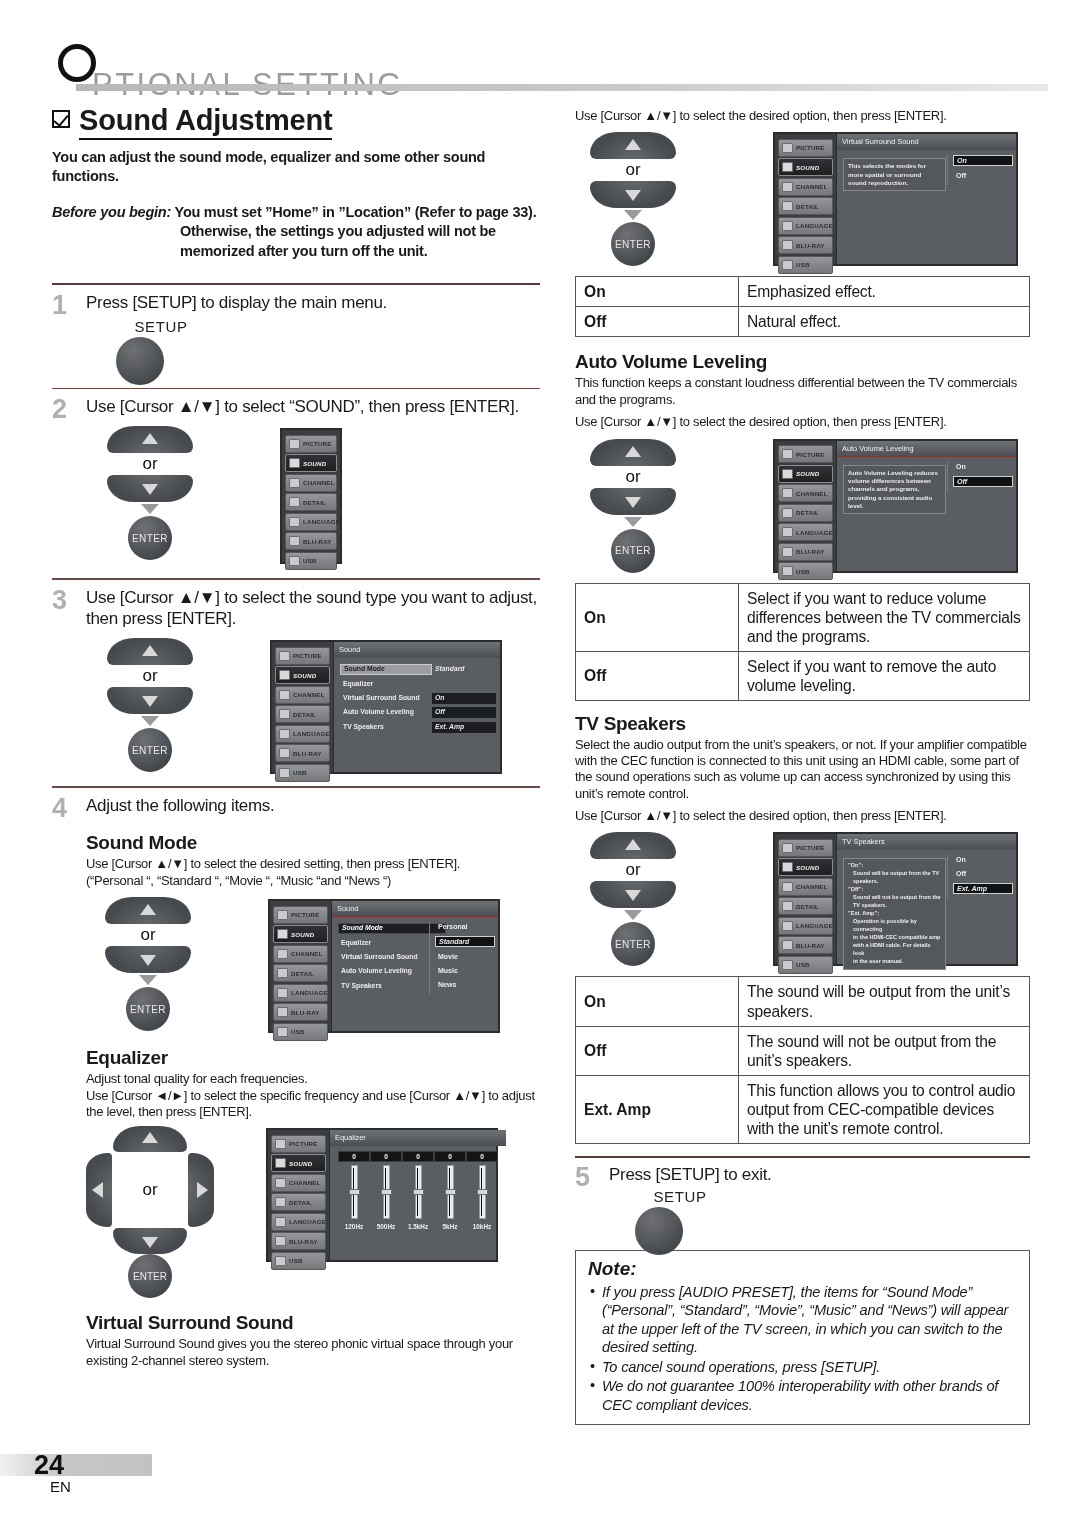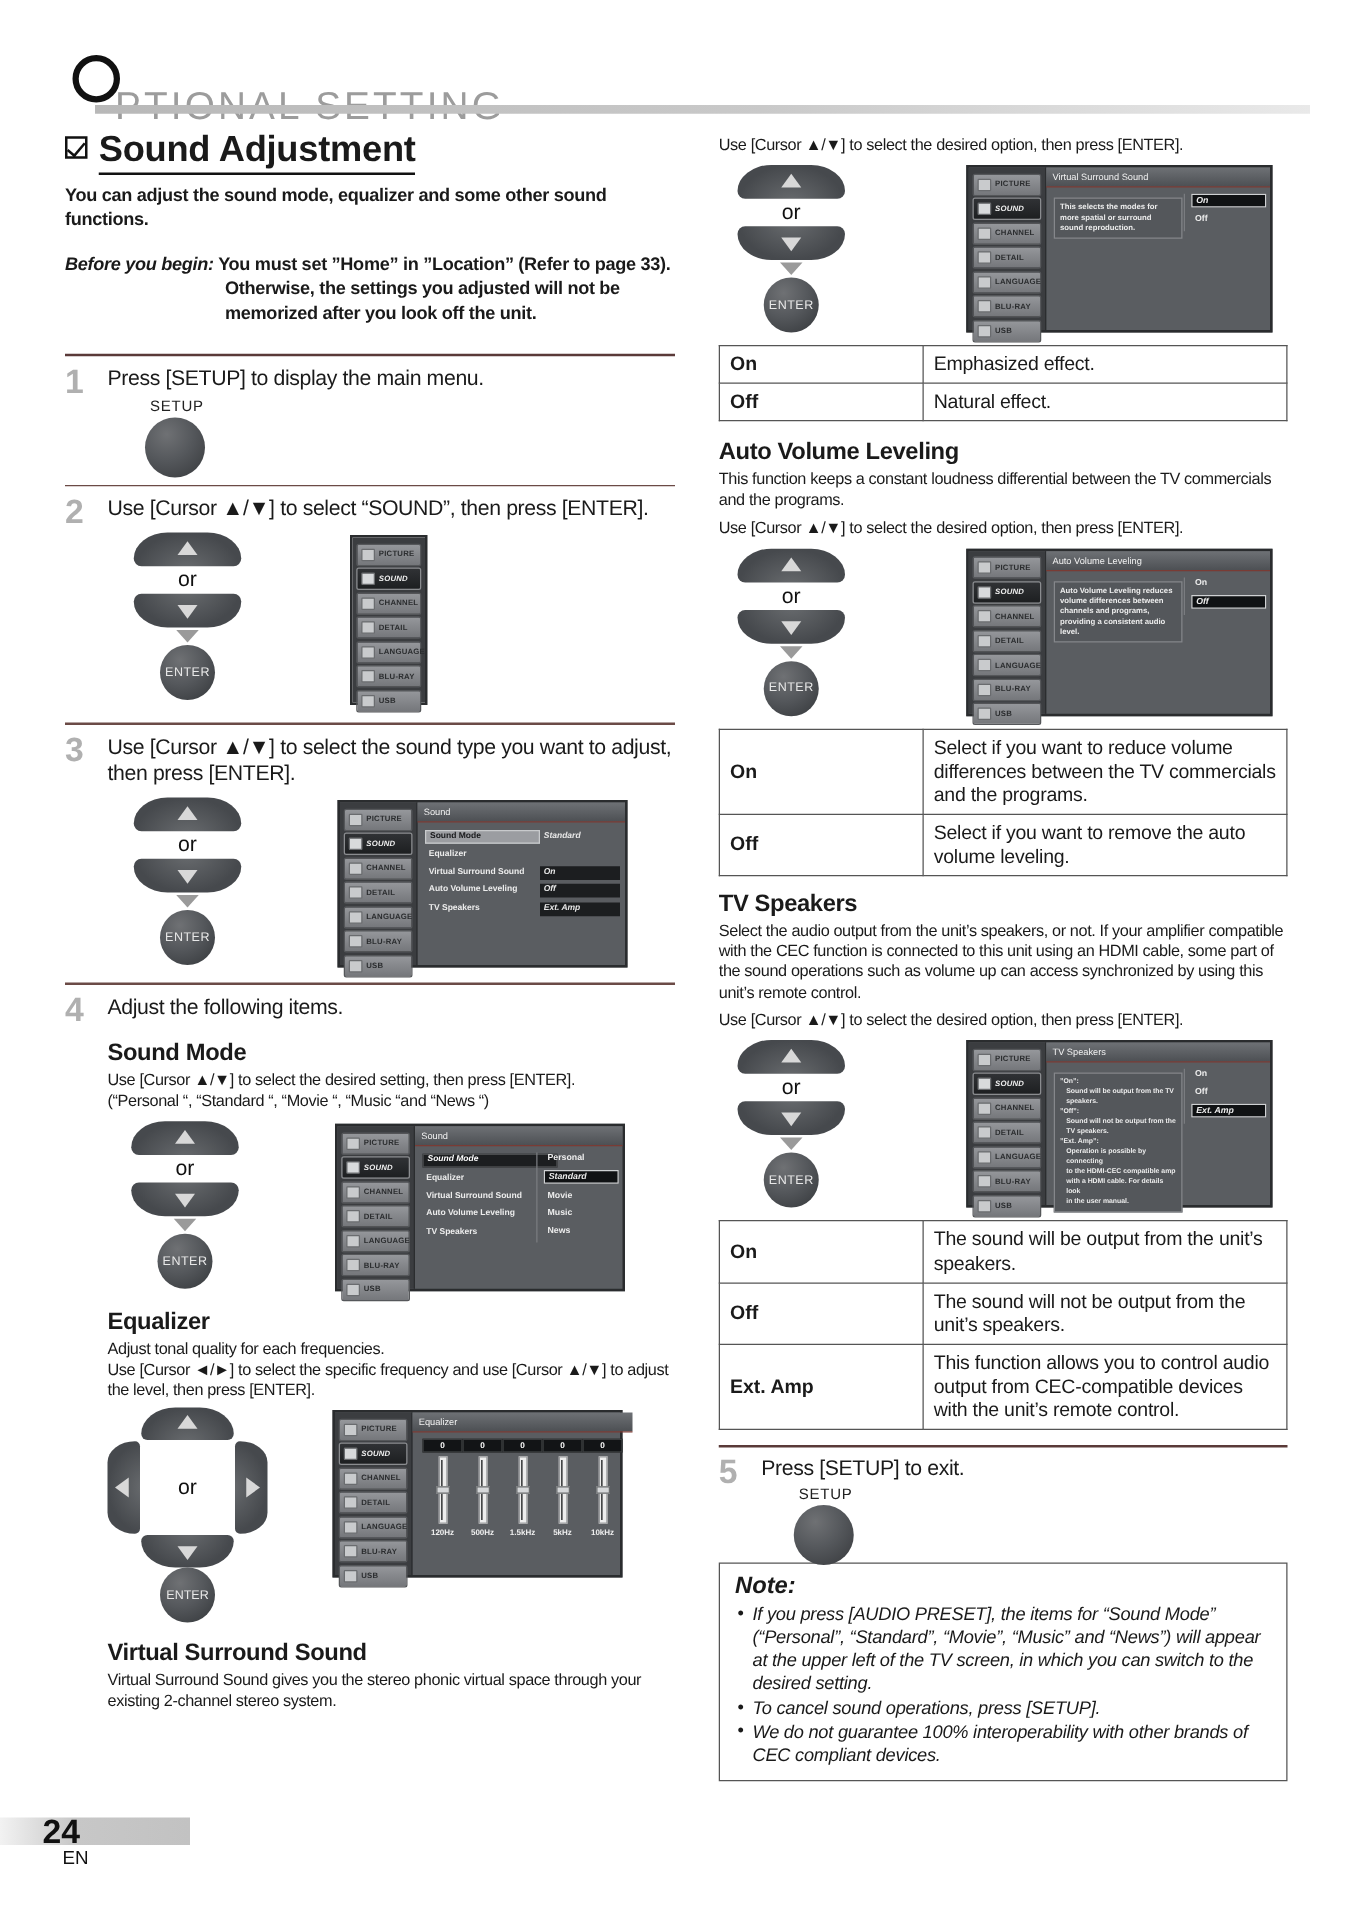--- a/index.html
+++ b/index.html
@@ -60,21 +60,21 @@
   .rule{height:2px;background:#5a3a38;width:100%;}
   .rule.thin{height:1.5px;background:#6b4a46;}
   .stepnum{
     position:absolute;left:0;top:0;width:26px;
     font-size:27px;font-weight:bold;color:#b0b0b0;line-height:1;
   }
   .steptext{margin-left:34px;font-size:17px;line-height:1.28;letter-spacing:-.3px;}
 
   
   .setupbtn{position:relative;width:90px;}
-  .setupbtn .lbl{font-size:12px;letter-spacing:.6px;color:#222;text-align:left;padding-left:8px;}
+  .setupbtn .lbl{font-size:15px;letter-spacing:.6px;color:#222;text-align:center;padding-left:8px;}
   .setupbtn .knob{
     width:48px;height:48px;border-radius:50%;margin-left:4px;margin-top:2px;
     background:radial-gradient(circle at 36% 28%, #6f7174 0%, #55585c 45%, #36383b 100%);
   }
 
   .updown{width:96px;text-align:center;}
   .updown .orlabel{font-size:17px;color:#111;margin:1px 0 1px 0;}
   .updown .smalltri{
     width:0;height:0;margin:2px auto 2px auto;
     border-left:9px solid transparent;border-right:9px solid transparent;
@@ -223,21 +223,21 @@
   <div class="col-left">
 
     <div class="sec-title">
       <span class="chk"></span><span class="tw">Sound Adjustment</span>
     </div>
     <p class="lead">You can adjust the sound mode, equalizer and some other sound functions.</p>
 
     <div class="before">
       <span class="bi">Before you begin:</span><span> You must set ”Home” in ”Location” (Refer to page 33).</span>
       <span class="indent">Otherwise, the settings you adjusted will not be</span>
-      <span class="indent">memorized after you look off the unit.</span>
+      <span class="indent">memorized after you turn off the unit.</span>
     </div>
 
     <div style="margin-top:22px" class="rule"></div>
     <div class="step" style="margin-top:7px;height:96px;">
       <div class="stepnum">1</div>
       <div class="steptext">Press [SETUP] to display the main menu.</div>
       <div class="setupbtn" style="margin-left:60px;margin-top:4px;">
         <div class="lbl">SETUP</div>
         <div class="knob"></div>
       </div>

